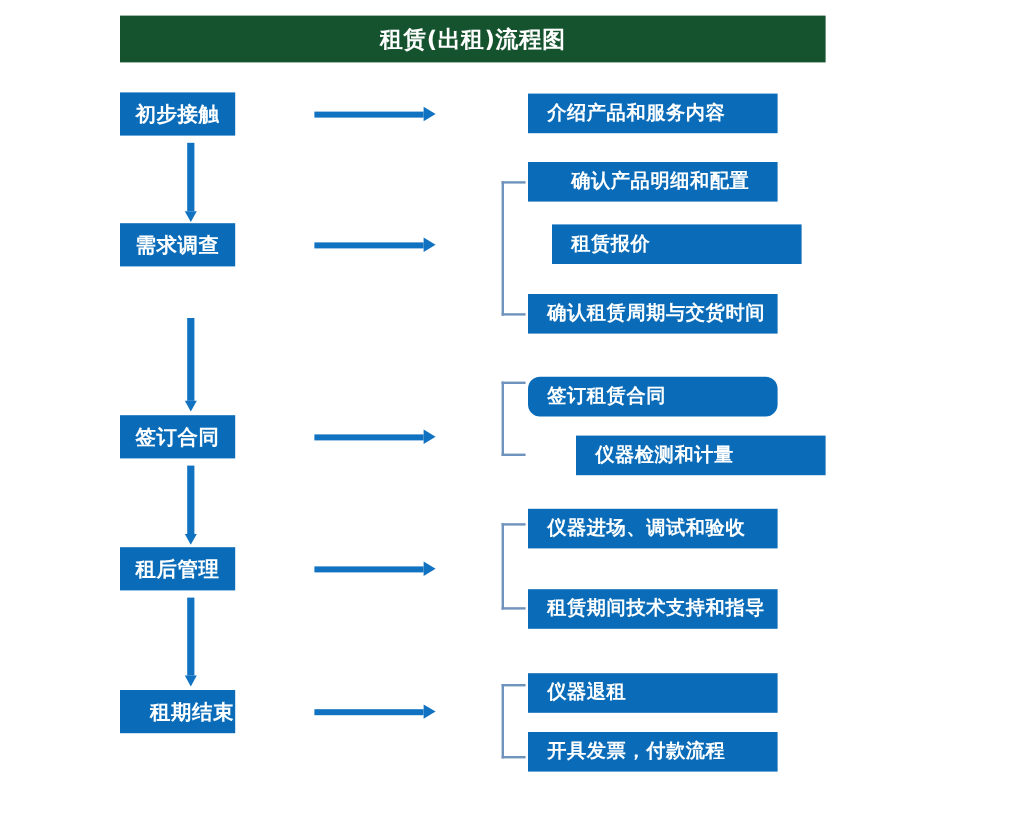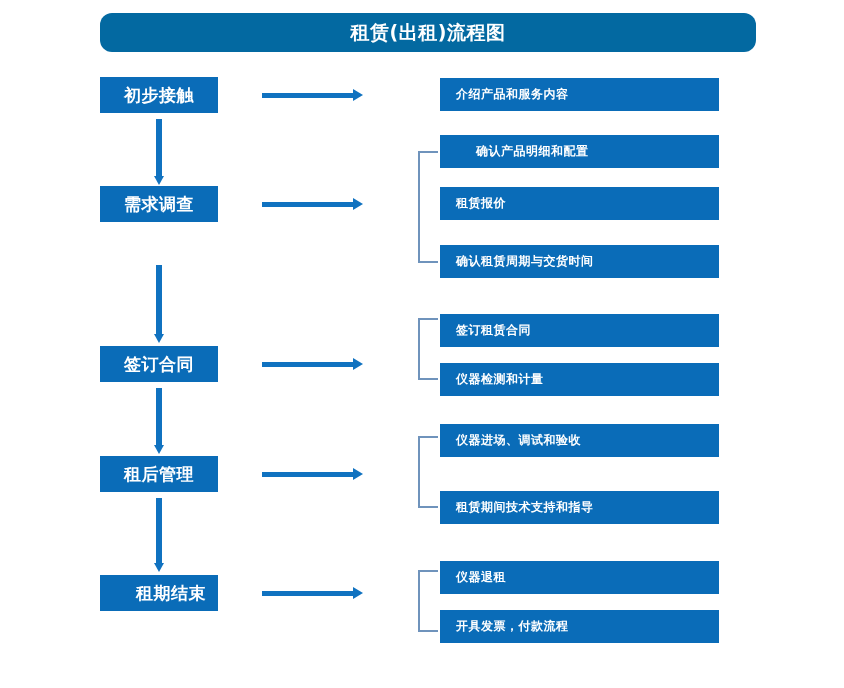--- a/index.html
+++ b/index.html
@@ -14,56 +14,55 @@
     position: relative;
     width: 844px;
     height: 688px;
     background: #ffffff;
     overflow: hidden;
   }
   .title-bar {
     position: absolute;
     left: 100px;
     top: 13px;
-    width: 656px;
+    width: 588px;
     height: 39px;
-    background: #0369a1;
+    background: #14532d;
     color: #ffffff;
     display: flex;
     align-items: center;
     justify-content: center;
     font-size: 19px;
     font-weight: bold;
     letter-spacing: 0.5px;
-    border-radius: 12px;
   }
   .node {
     position: absolute;
     background: #0A6CB8;
     color: #ffffff;
     display: flex;
     align-items: center;
     font-weight: bold;
     box-sizing: border-box;
   }
   .node.stage {
-    width: 118px;
+    width: 96px;
     height: 36px;
     justify-content: center;
     font-size: 17px;
     letter-spacing: 0.5px;
     font-family: Liberation Mono, monospace;
   }
   .node.detail {
     left: 440px;
-    width: 279px;
+    width: 208px;
     height: 33px;
     justify-content: flex-start;
     padding-left: 16px;
-    font-size: 12px;
+    font-size: 16px;
     letter-spacing: 0.5px;
   }
   
   .v-arrow {
     position: absolute;
     width: 10px;
   }
   .v-arrow .shaft {
     position: absolute;
     left: 2px;
@@ -163,22 +162,22 @@
     <div class="head" style="left:91px;"></div>
   </div>
 
   <div class="bracket" style="left:418px; top:151px; height:112px;"></div>
   <div class="bracket" style="left:418px; top:318px; height:62px;"></div>
   <div class="bracket" style="left:418px; top:436px; height:72px;"></div>
   <div class="bracket" style="left:418px; top:570px; height:62px;"></div>
 
   <div class="node detail" style="top:78px;">介绍产品和服务内容</div>
   <div class="node detail" style="top:135px;padding-left:36px;">确认产品明细和配置</div>
-  <div class="node detail" style="top:187px;">租赁报价</div>
+  <div class="node detail" style="top:187px;margin-left:20px;">租赁报价</div>
   <div class="node detail" style="top:245px;">确认租赁周期与交货时间</div>
-  <div class="node detail" style="top:314px;">签订租赁合同</div>
-  <div class="node detail" style="top:363px;">仪器检测和计量</div>
+  <div class="node detail" style="top:314px;border-radius:10px;">签订租赁合同</div>
+  <div class="node detail" style="top:363px;margin-left:40px;">仪器检测和计量</div>
   <div class="node detail" style="top:491px;">租赁期间技术支持和指导</div>
   <div class="node detail" style="top:424px;">仪器进场、调试和验收</div>
   <div class="node detail" style="top:561px;">仪器退租</div>
   <div class="node detail" style="top:610px;">开具发票，付款流程</div>
 
 </div>
 
 </body></html>

